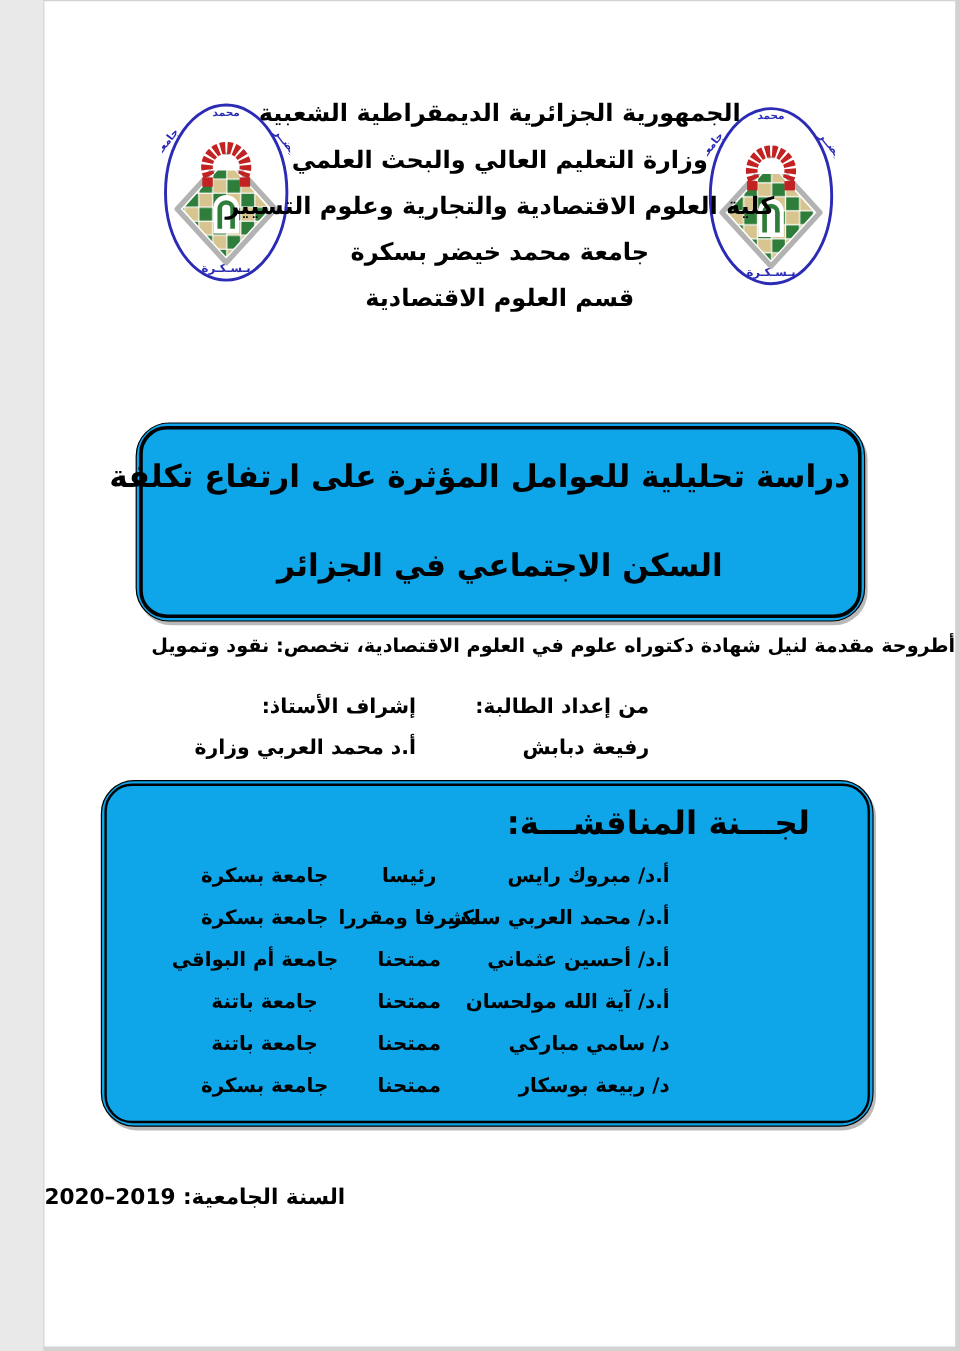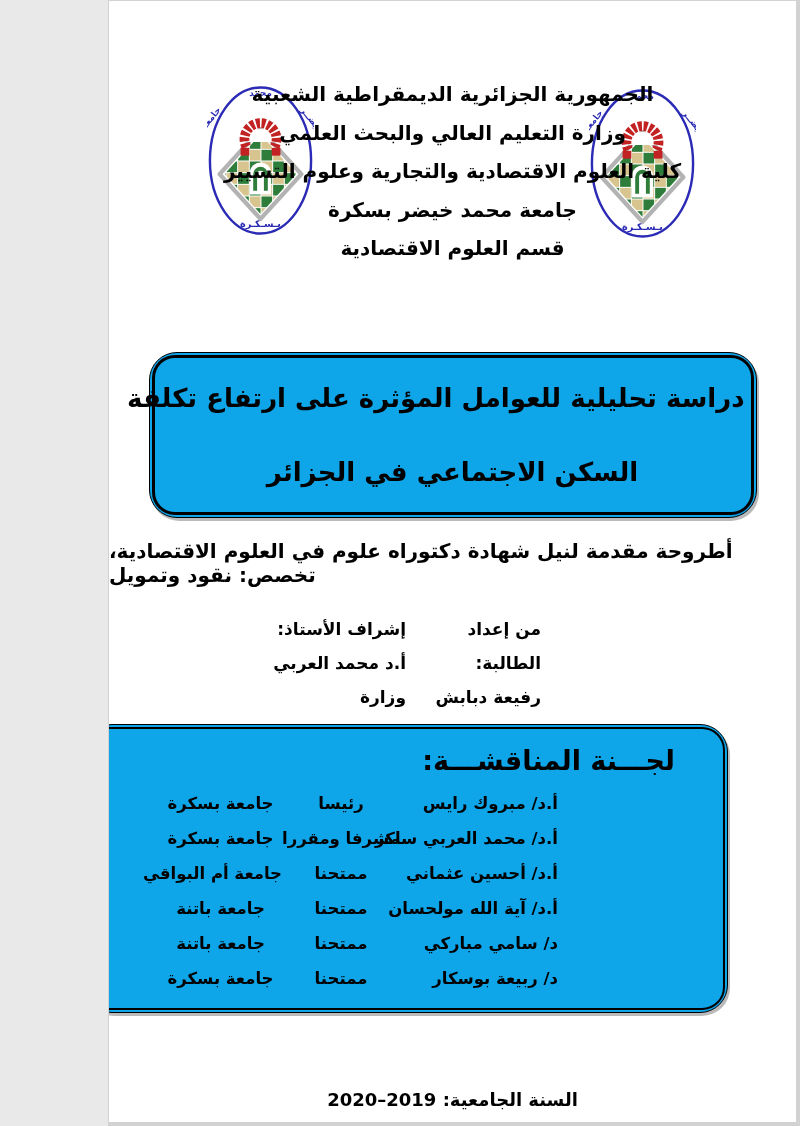--- a/index.html
+++ b/index.html
@@ -1,18 +1,18 @@
 <!DOCTYPE html>
 <html lang="ar" dir="rtl"><head>
 <meta charset="utf-8">
 <style>
   html,body { margin:0; padding:0; background:#e9e9e9; }
   .page {
     position:relative;
-    width:692px; height:1126px;
+    width:764px; height:1126px;
     margin:0;
     background:#ffffff;
     box-sizing:border-box;
     border:1px solid #d2d2d2;
     border-right-width:4px;
     border-bottom-width:4px;
     font-family:"DejaVu Sans", sans-serif;
     font-weight:bold;
     color:#000;
     direction:rtl;
@@ -54,23 +54,23 @@
   .title-box { width:608px; margin:84px auto 0; }
   .title-box .dbox-inner {
     border:3.5px solid #000;
     text-align:center;
     font-size:26px;
     padding:3px 6px;
   }
   .title-line { height:74px; line-height:74px; white-space:nowrap; }
 
   .subtitle {
-    margin-top:21px;
-    text-align:left;
-    font-size:20px;
+    margin-top:10px;
+    text-align:right;
+    font-size:16px;
   }
 
   
   .prep {
     margin-top:25px;
     display:flex;
     justify-content:space-between;
     padding:0 255px 0 125px;
     font-size:17px;
     line-height:34px;
@@ -93,22 +93,22 @@
     grid-template-columns:158px 118px 1fr;
     line-height:35px;
     font-size:16.5px;
     white-space:nowrap;
   }
   .crow .name { text-align:right; }
   .crow .role { text-align:center; }
   .crow .univ { text-align:center; }
 
   .footer {
-    margin-top:76px;
-    text-align:center;
+    margin-top:48px;
+    text-align:left;
     font-size:18px;
   }
 </style>
 </head>
 <body>
 
 <svg width="0" height="0" style="position:absolute" aria-hidden="true">
   <defs>
     <clipPath id="dclip">
         <polygon points="55,52 92,93 55,134 18,93"></polygon>

